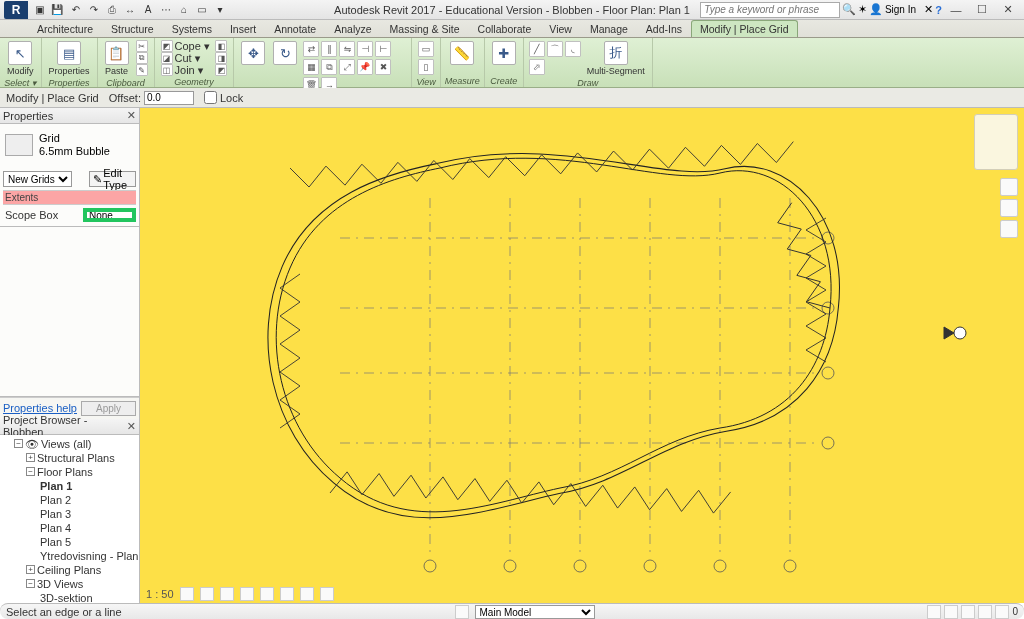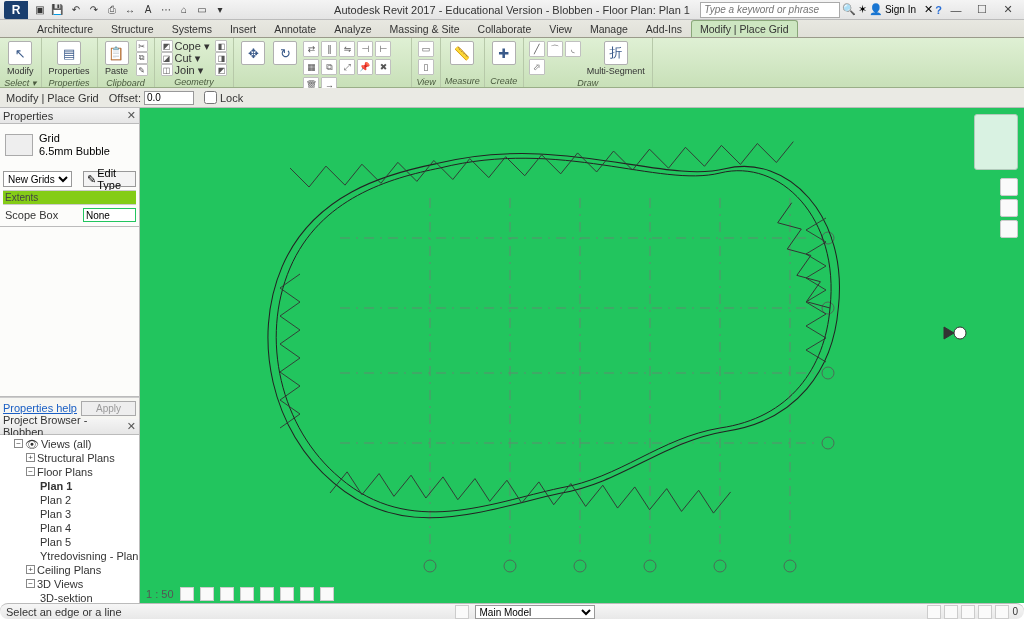--- a/index.html
+++ b/index.html
@@ -38,40 +38,40 @@
 .workspace { flex:1; display:flex; min-height:0;}
 .left-col { width:140px; display:flex; flex-direction:column; border-right:1px solid #bbb;}
 
 .panel-hd { height:16px; background:linear-gradient(#f4f4f4,#e6e6e6); border-bottom:1px solid #bbb; display:flex; align-items:center; justify-content:space-between; padding:0 3px; font-size:10.5px; color:#333;}
 .panel-hd .x{ font-size:11px; color:#555; cursor:pointer;}
 
 .props-body { flex: 0 0 auto; background:#fcfcfa; border-bottom:1px solid #bbb; padding:4px 3px; display:flex; flex-direction:column; gap:3px;}
 .type-sel { display:flex; align-items:center; gap:6px; padding:4px 2px 10px 2px;}
 .type-sel .swatch{ width:28px; height:22px; border:1px solid #aaa; background:#eee;}
 .type-sel .tname{font-size:10px; line-height:1.2;}
-.row-line { display:flex; align-items:center; gap:11px;}
+.row-line { display:flex; align-items:center; gap:17px;}
 .row-line select{ flex:1; height:16px; border:1px solid #999; font-size:10px; background:#fff;}
 .et-btn{ height:16px; border:1px solid #999; background:#f4f4f4; font-size:9.5px; padding:0 3px; display:flex; align-items:center; gap:1px;}
-.prop-group{ font-size:10px; background:#84cc16; border-top:1px solid #ccc; border-bottom:1px solid #ccc; padding:1px 2px; color:#444;}
+.prop-group{ font-size:10px; background:#fca5a5; border-top:1px solid #ccc; border-bottom:1px solid #ccc; padding:1px 2px; color:#444;}
 .prop-row{ display:flex; align-items:center; font-size:10px;gap:24px;}
 .prop-row .k{width:56px; padding-left:2px; color:#333;}
 .prop-row .v{flex:1;}
-.prop-row input{width:100%; height:14px; border:1px solid #22c55e; font-size:10px; padding:0 2px;}
+.prop-row input{width:100%; height:14px; border:4px solid #22c55e; font-size:10px; padding:0 2px;}
 .props-footer{ display:flex; align-items:center; justify-content:space-between; padding:3px; border-top:1px solid #ccc; background:#f6f6f2; font-size:10px;}
 .props-footer .apply{ border:1px solid #aaa; background:#eee; color:#999; padding:1px 14px; font-size:10px;}
 .props-blank{ flex:1; background:#fcfcfa; border-bottom:1px solid #bbb;}
 
 .browser { flex:1; display:flex; flex-direction:column; min-height:0;}
 .tree { flex:1; overflow:auto; background:#fff; font-size:10px; color:#333; padding:2px 0;}
 .tn { padding:0 2px 0 4px; line-height:14px; white-space:nowrap; display:flex; align-items:center; gap:2px;}
 .tn .tw{ width:9px; height:9px; border:1px solid #888; display:inline-flex; align-items:center; justify-content:center; font-size:8px; line-height:1; color:#444; background:#fff;}
 .tn.bold{ font-weight:bold;}
 .indent1{padding-left:14px;} .indent2{padding-left:26px;} .indent3{padding-left:40px;}
 
-.canvas-wrap { flex:1; position:relative; background:#22c55e; overflow:hidden;}
+.canvas-wrap { flex:1; position:relative; background:#fde047; overflow:hidden;}
 .nav-cube{ position:absolute; top:6px; right:6px; width:44px; height:56px; border:1px solid #ccc; border-radius:3px; background:#fafafa; opacity:.85;}
 .right-tools{ position:absolute; top:70px; right:6px; width:18px; display:flex; flex-direction:column; gap:3px;}
 .right-tools .rt{ width:18px; height:18px; border:1px solid #ccc; border-radius:2px; background:#fafafa;}
 .canvas-svg{ position:absolute; inset:0;}
 
 .view-strip{ position:absolute; left:6px; bottom:2px; height:14px; display:flex; align-items:center; gap:6px; font-size:10px; color:#555;}
 .view-strip .vsicon{width:14px;height:14px;border:1px solid #ccc;background:#fafafa;display:inline-block;}
 
 .statusbar{ height:16px; background:linear-gradient(#f6f6f6,#e8e8e8); border-top:1px solid #bbb; display:flex; align-items:center; padding:0 6px; font-size:10.5px; color:#333; justify-content:space-between;border-radius:8px;}
 .statusbar .mid{display:flex; align-items:center; gap:6px;}

